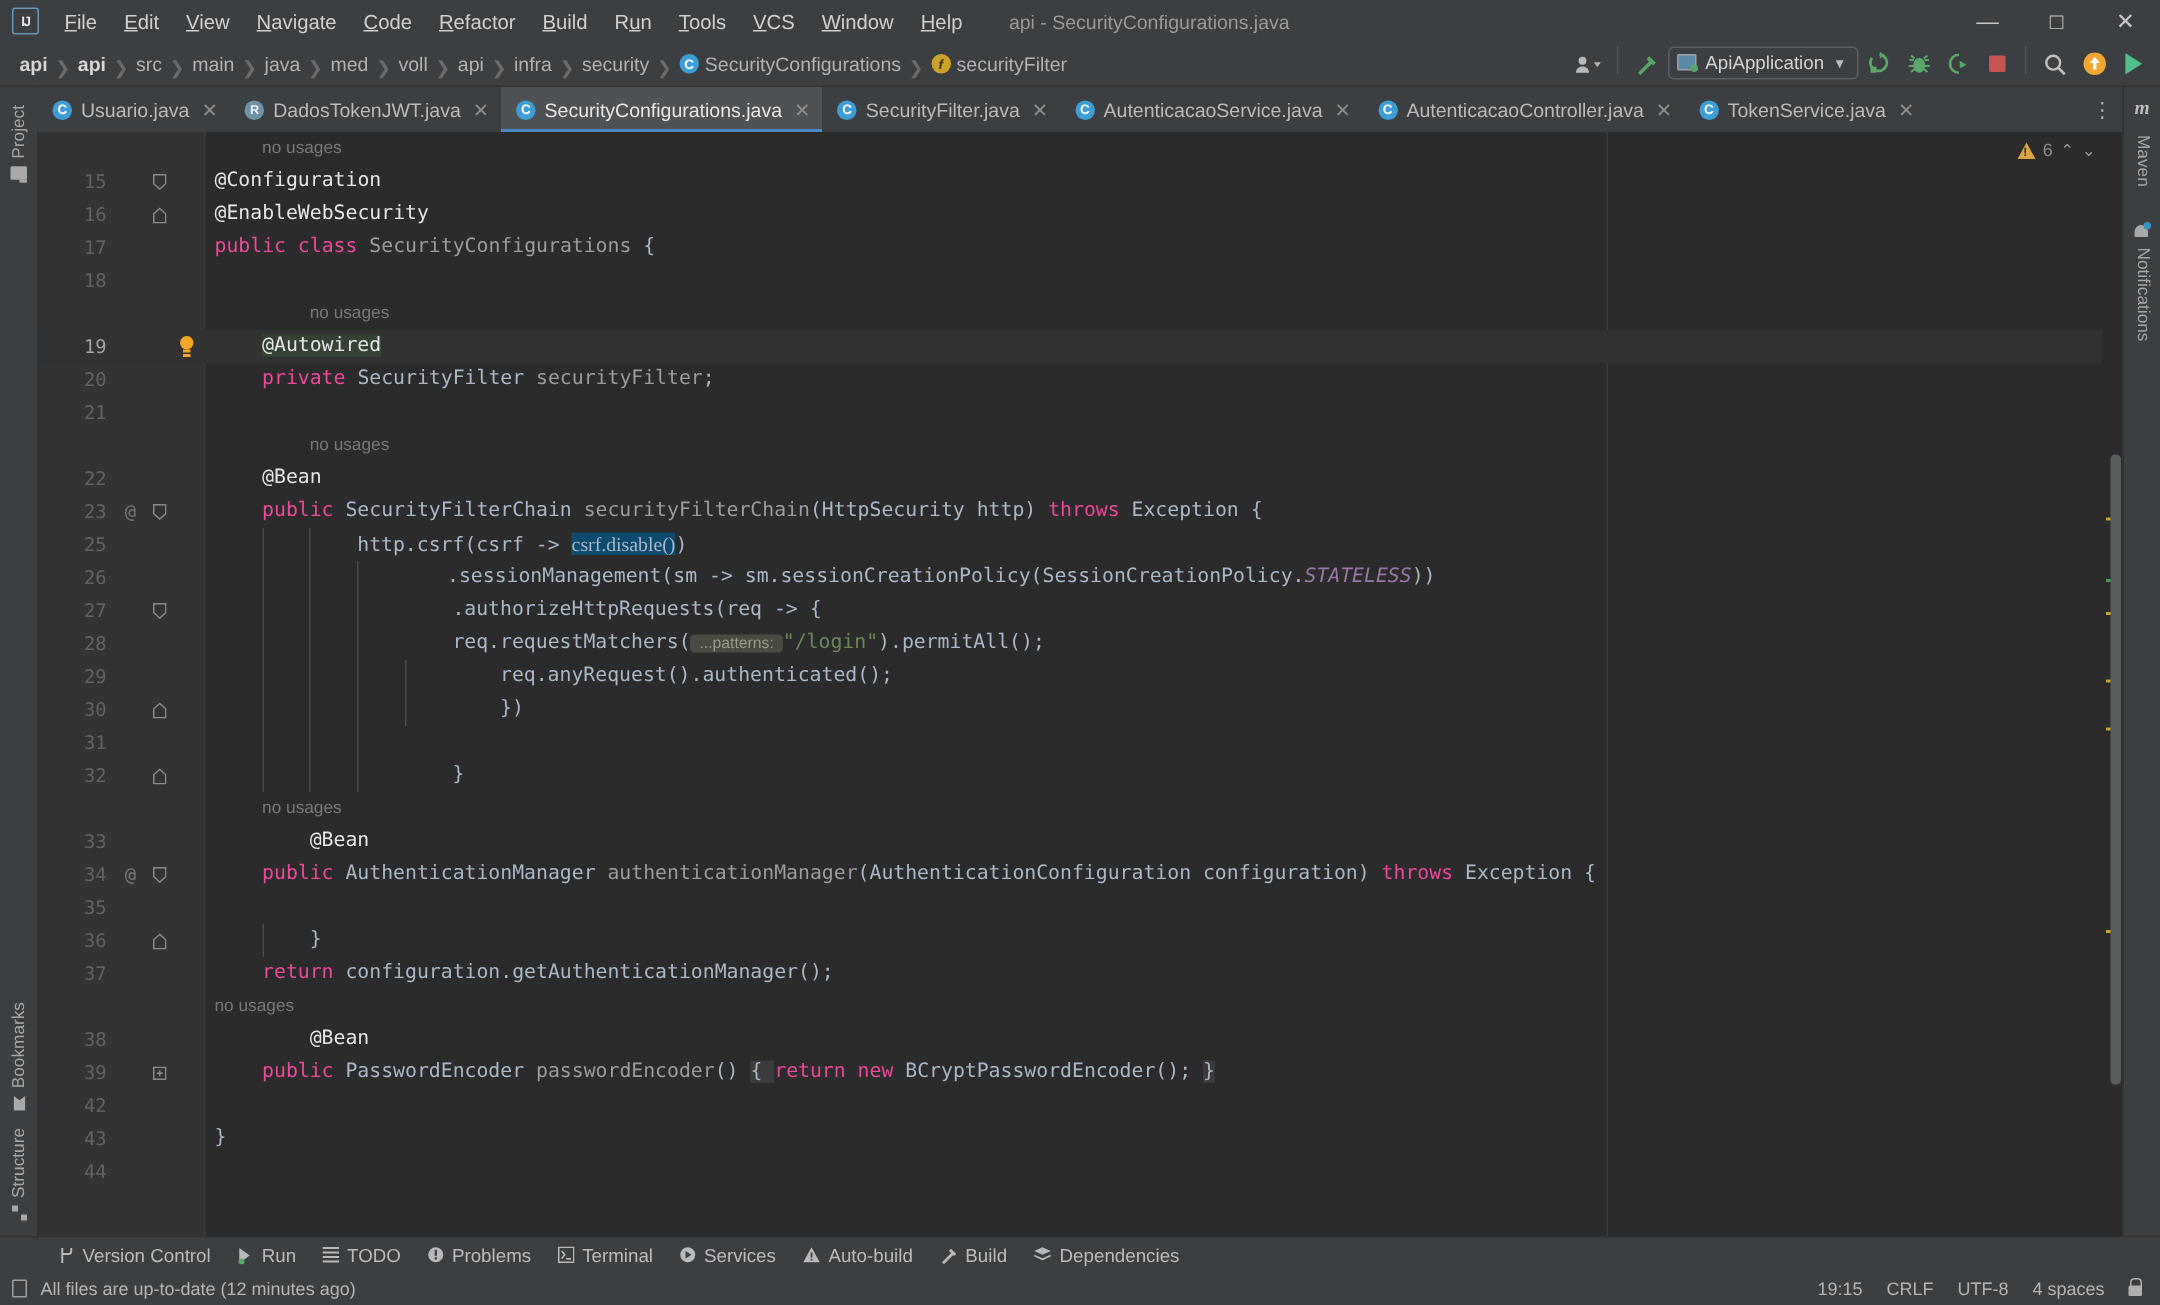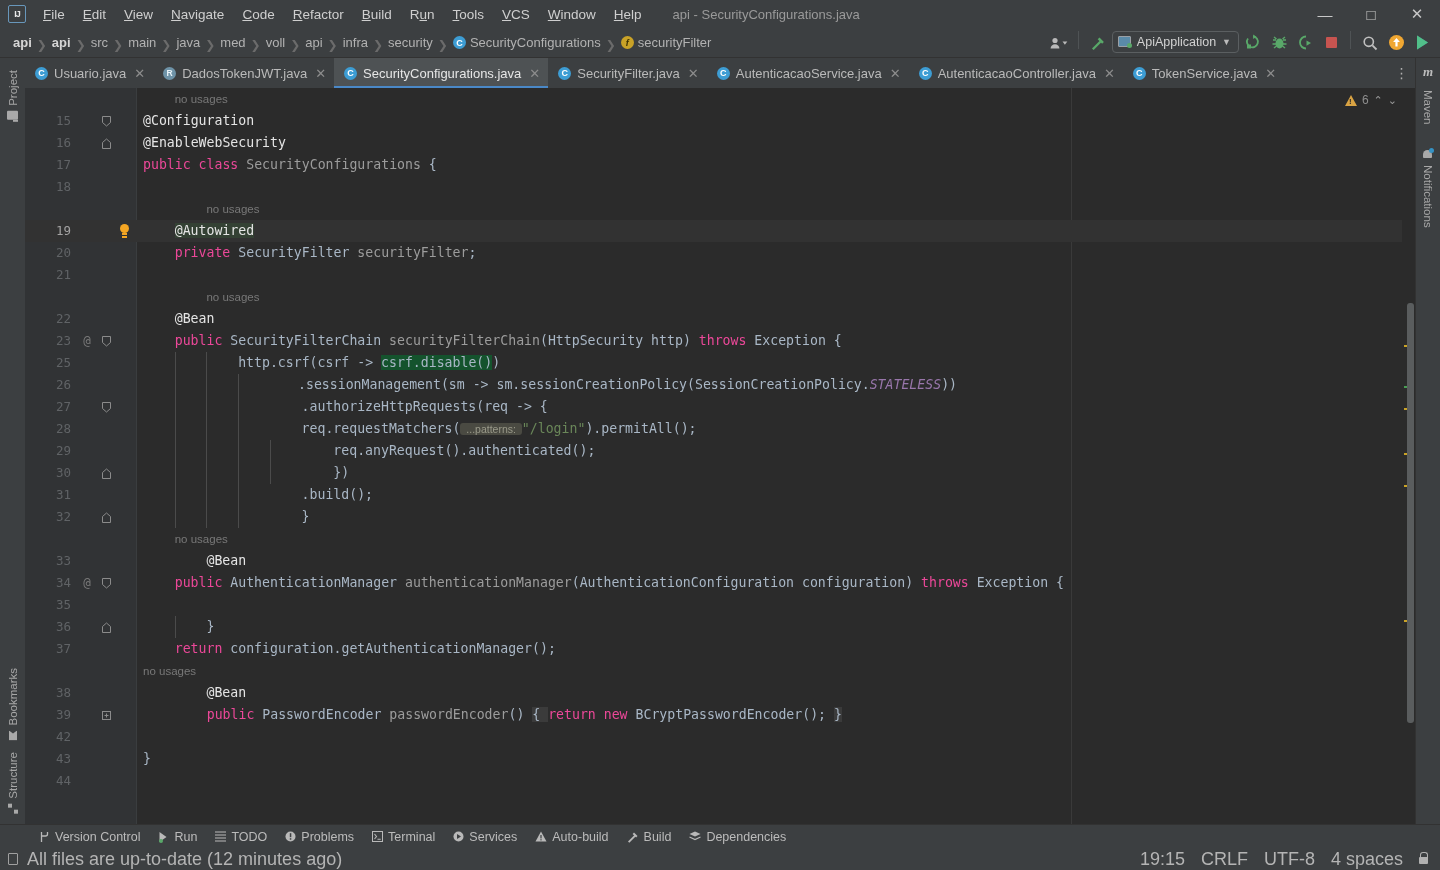--- a/index.html
+++ b/index.html
@@ -232,21 +232,21 @@
 
   
   .kw { color: #ec4899; }
   .ann { color: #e5e5e5; }
   .cls { color: #a9b7c6; }
   .decl { color: #9c9c9c; }
   .str { color: #6a8759; }
   .stat { color: #9876aa; font-style: italic; }
   .punc { color: #a9b7c6; }
   .sel { background: #344134; }
-  .occ { background: #14532d; }
+  .occ { background: #0c4a6e; font-family: Liberation Serif, serif; }
   .foldbg { background: #3b3b3b; }
 
   
   .stripebar {
     width: 13px; flex: 0 0 13px; background: #2b2b2b; position: relative;
   }
   .mark { position: absolute; right: 2px; width: 9px; height: 2px; }
   .scroll-thumb {
     position: absolute; right: 1px; width: 7px; background: #5a5d5e; border-radius: 3px;
   }
@@ -270,21 +270,21 @@
     display: flex; align-items: center; gap: 0px;
     padding-left: 30px; border-top: 1px solid #323232;
   }
   .bb-item {
     display: flex; align-items: center; gap: 5px;
     padding: 2px 9px; font-size: 12.5px; color: #bbbbbb; white-space: nowrap;
   }
   .statusbar {
     height: 22px; flex: 0 0 22px; background: #3c3f41;
     display: flex; align-items: center; padding: 0 12px 0 8px;
-    font-size: 18px; color: #b4b4b4;
+    font-size: 12px; color: #b4b4b4;
   }
   .status-left { display: flex; align-items: center; gap: 9px; }
   .status-right { margin-left: auto; display: flex; align-items: center; gap: 16px; }
   .doc-ico {
     width: 10px; height: 12px; border: 1px solid #a0a0a0; border-radius: 1px;
   }
   .lock-ico {
     width: 9px; height: 7px; background: #b0b0b0; position: relative; border-radius: 1px;
     margin-top: 3px;
   }
@@ -601,21 +601,20 @@
                 <div class="indent-guide" style="left: 181.44px;"></div>
                 <div class="indent-guide" style="left: 213.16px;"></div>
                 <div class="indent-guide" style="left: 244.88px;"></div>
                 <div class="code" style="left: 308.32px;"><span class="punc">})</span></div>
               </div>
               <div class="row">
                 <div class="gutnum">31</div>
                 <div class="indent-guide" style="left: 149.72px;"></div>
                 <div class="indent-guide" style="left: 181.44px;"></div>
                 <div class="indent-guide" style="left: 213.16px;"></div>
-                <div class="code" style="left: 276.6px;"><span class="punc">.build();</span></div>
               </div>
               <div class="row">
                 <div class="gutnum">32</div>
                 <div class="fold" style="top: 0px; display: flex; align-items: center; justify-content: center; height: 22px;">
                   <svg width="9" height="11" viewBox="0 0 9 11">
                     <path d="M0.5 10.5h8v-6l-4-3.5-4 3.5z" fill="none" stroke="#8b8b8b"></path>
                   </svg>
                 </div>
                 <div class="indent-guide" style="left: 149.72px;"></div>
                 <div class="indent-guide" style="left: 181.44px;"></div>
@@ -667,21 +666,21 @@
                 <div class="code" style="left: 181.44px;"><span class="ann">@Bean</span></div>
               </div>
               <div class="row">
                 <div class="gutnum">39</div>
                 <div class="fold" style="top: 0px; display: flex; align-items: center; justify-content: center; height: 22px;">
                   <svg width="9" height="9" viewBox="0 0 9 9">
                     <rect x="0.5" y="0.5" width="8" height="8" fill="none" stroke="#8b8b8b"></rect>
                     <path d="M2.5 4.5h4M4.5 2.5v4" stroke="#8b8b8b"></path>
                   </svg>
                 </div>
-                <div class="code" style="left: 149.72px; margin-left: 32px;"><span class="kw">public </span><span class="cls">PasswordEncoder </span><span class="decl">passwordEncoder</span><span class="punc">() </span><span class="foldbg">{ </span><span class="kw">return </span><span class="kw">new </span><span class="punc">BCryptPasswordEncoder(); </span><span class="foldbg">}</span></div>
+                <div class="code" style="left: 149.72px;"><span class="kw">public </span><span class="cls">PasswordEncoder </span><span class="decl">passwordEncoder</span><span class="punc">() </span><span class="foldbg">{ </span><span class="kw">return </span><span class="kw">new </span><span class="punc">BCryptPasswordEncoder(); </span><span class="foldbg">}</span></div>
               </div>
               <div class="row">
                 <div class="gutnum">42</div>
                 <div class="code" style="left: 149.72px;"></div>
               </div>
               <div class="row">
                 <div class="gutnum">43</div>
                 <div class="code" style="left: 118px;"><span class="punc">}</span></div>
               </div>
               <div class="row">

